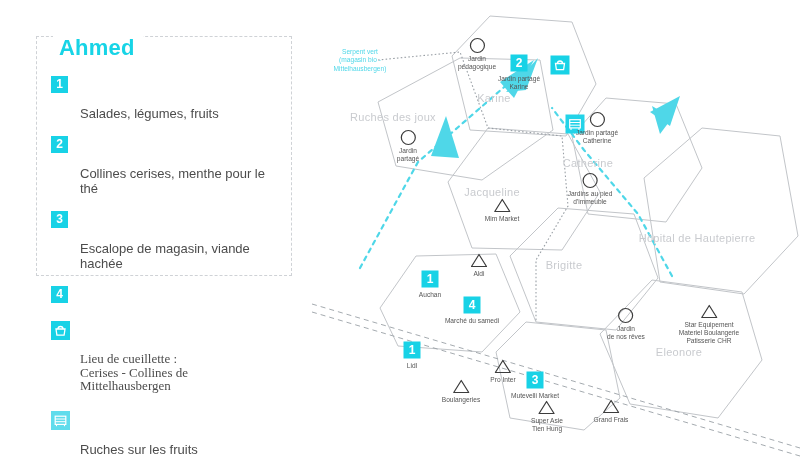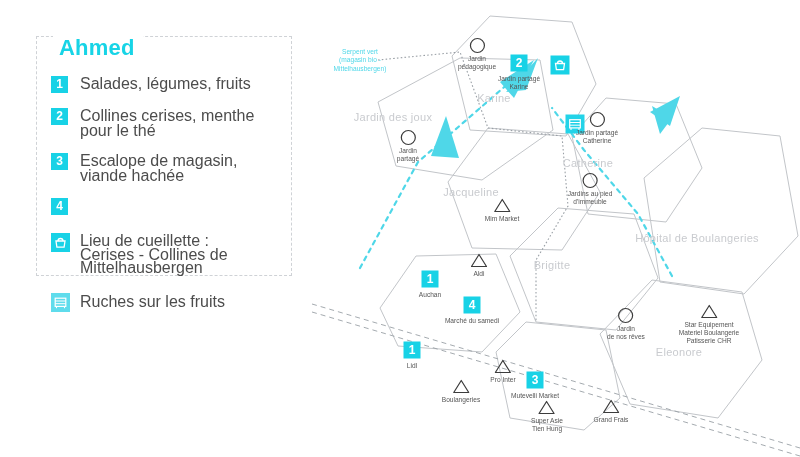--- a/index.html
+++ b/index.html
@@ -21,21 +21,21 @@
     color:#17d4e6;font-size:22px;font-weight:bold;letter-spacing:.2px;
     line-height:26px;
   }
   .legend-rows{position:absolute;left:14px;top:38px;right:10px;}
   .lrow{display:flex;align-items:flex-start;margin-bottom:14px;}
   .num{
     width:17px;height:17px;min-width:17px;background:#18d2e6;color:#fff;
     font-size:12px;font-weight:bold;line-height:17px;text-align:center;
     margin-right:12px;margin-top:1px;
   }
-  .ltxt{font-size:16px;line-height:15px;color:#4c4c4c;padding-top:1px;}
+  .ltxt{font-size:13px;line-height:15px;color:#4c4c4c;padding-top:1px;margin-top:30px;}
   .lrow.multi .ltxt{line-height:13.5px;}
 
   .ico{width:19px;height:19px;min-width:19px;margin-right:10px;margin-top:0px;}
   .ico svg{display:block;}
 
   
   .mapwrap{position:absolute;left:300px;top:0;width:500px;height:457px;}
   .mapsvg{position:absolute;left:0;top:0;}
 
   .dist{
@@ -84,21 +84,21 @@
 
       <div class="lrow">
         <div class="num">3</div>
         <div class="ltxt">Escalope de magasin, viande hachée</div>
       </div>
 
       <div class="lrow" style="margin-bottom:18px;">
         <div class="num">4</div>
       </div>
 
-      <div class="lrow multi" style="margin-bottom:18px;">
+      <div class="lrow multi" style="margin-bottom:18px;font-family:Liberation Serif, serif;">
         <div class="ico">
           <svg width="19" height="19" viewBox="0 0 19 19">
             <rect x="0" y="0" width="19" height="19" fill="#18d2e6"></rect>
             <path d="M5 8 h9 l-0.9 6.2 h-7.2 Z" fill="none" stroke="#ffffff" stroke-width="1.3"></path>
             <path d="M7 8 a2.5 2.5 0 0 1 5 0" fill="none" stroke="#ffffff" stroke-width="1.3"></path>
           </svg>
         </div>
         <div class="ltxt">
           <div>Lieu de cueillette :</div>
           <div>Cerises - Collines de</div>
@@ -161,26 +161,26 @@
         <path d="M60 268 L118 162 L210 82" fill="none" stroke="#4fd7e8" stroke-width="2.2" stroke-dasharray="4 5" stroke-linecap="round"></path>
         <path d="M206 92 L238 58 L226 90 Z" fill="#4fd7e8"></path>
         <path d="M234 60 L200 82 L214 98 Z" fill="#4fd7e8"></path>
         <path d="M131 156 L146 116 L159 158 Z" fill="#4fd7e8"></path>
         <path d="M372 276 L338 214 L284 150 L252 108" fill="none" stroke="#4fd7e8" stroke-width="2.2" stroke-dasharray="4 5" stroke-linecap="round"></path>
         <path d="M352 106 L372 118 L360 134 Z" fill="#4fd7e8"></path>
         <path d="M350 112 L380 96 L370 126 Z" fill="#4fd7e8"></path>
       </g>
     </svg>
 
-    <div class="dist" style="left:93px;top:117px;">Jardin des joux</div>
+    <div class="dist" style="left:93px;top:117px;">Ruches des joux</div>
     <div class="dist" style="left:194px;top:98px;">Karine</div>
     <div class="dist" style="left:288px;top:163px;">Catherine</div>
-    <div class="dist" style="left:171px;top:192px;">Jacqueline</div>
-    <div class="dist" style="left:252px;top:265px;">Brigitte</div>
-    <div class="dist" style="left:397px;top:238px;">Hôpital de Boulangeries</div>
+    <div class="dist" style="left:192px;top:192px;">Jacqueline</div>
+    <div class="dist" style="left:264px;top:265px;">Brigitte</div>
+    <div class="dist" style="left:397px;top:238px;">Hôpital de Hautepierre</div>
     <div class="dist" style="left:371px;top:352px;padding-left:16px;">Eleonore</div>
 
     <div class="cyanlabel" style="left:60px;top:48px;">
       <div>Serpent vert</div>
       <div>(magasin bio -</div>
       <div>Mittelhausbergen)</div>
     </div>
 
     <div class="mapico" style="left:260px;top:65px;">
       <svg width="19" height="19" viewBox="0 0 19 19">

